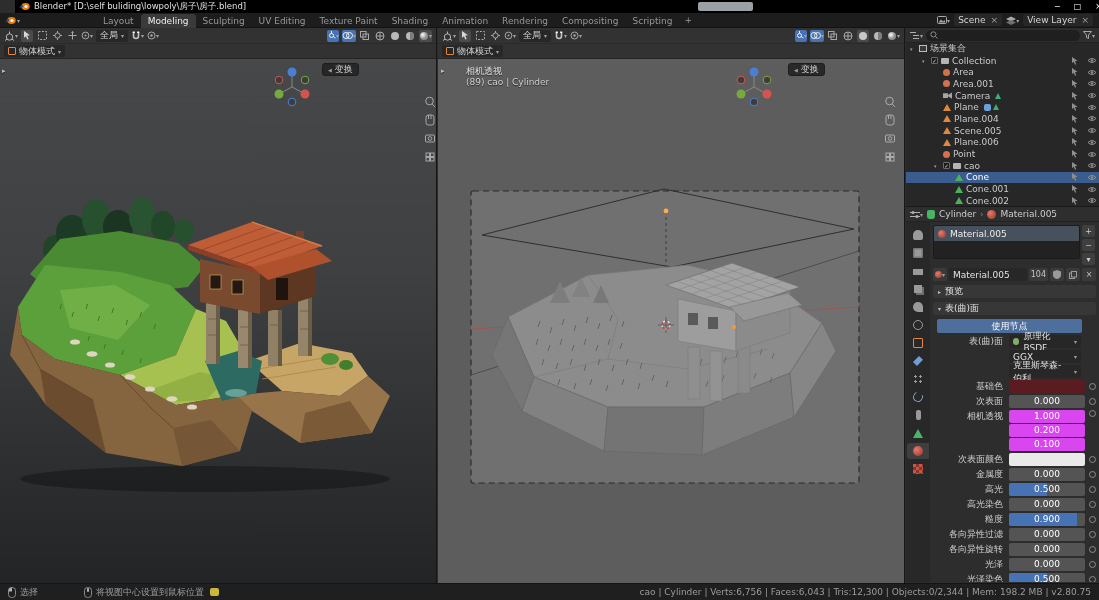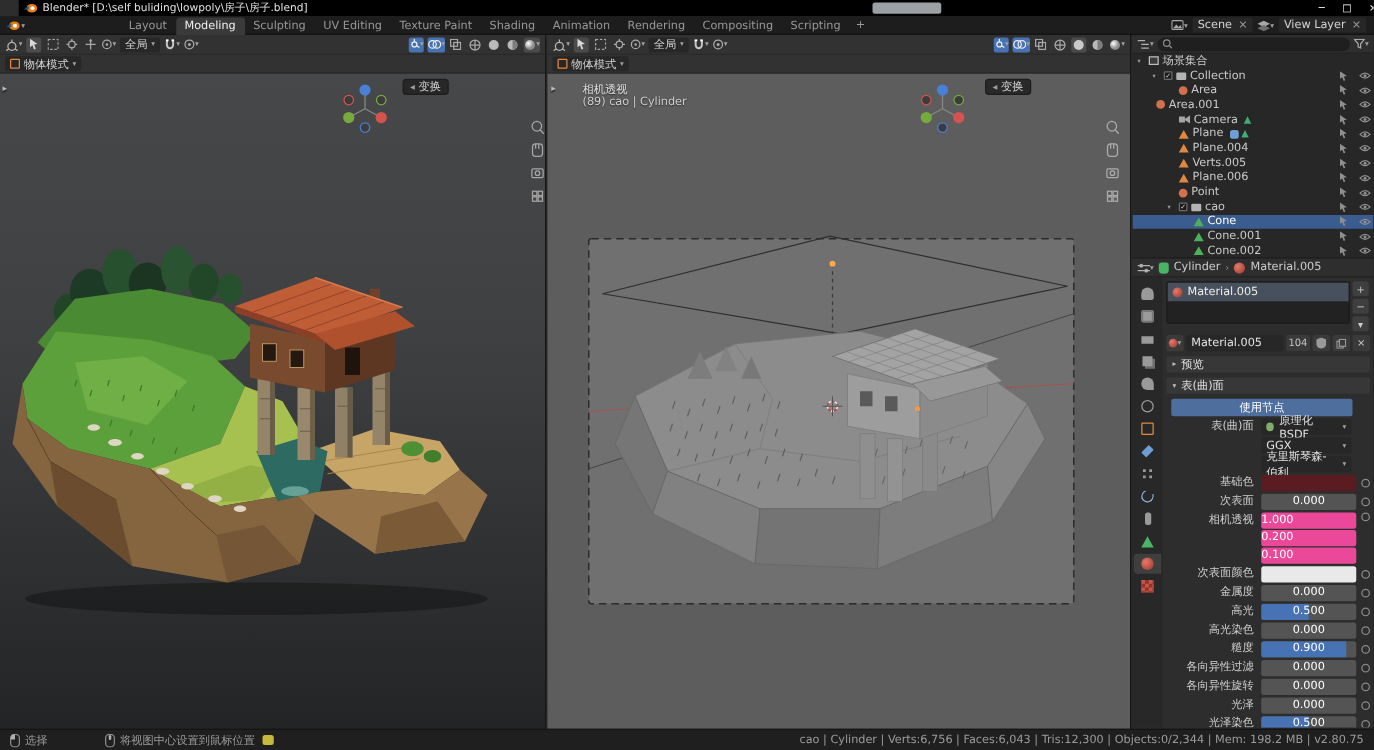--- a/index.html
+++ b/index.html
@@ -103,21 +103,21 @@
 .bfield{flex:1;height:13px;background:#272727;border-radius:2px;display:flex;align-items:center;gap:4px;padding:0 4px;color:#e2e2e2}
 .bbtn{height:13px;min-width:14px;background:#3a3a3a;border-radius:2px;display:flex;align-items:center;justify-content:center;color:#c4c4c4;font-size:8px;padding:0 2px}
 .panelhdr{height:13px;background:#373737;border-radius:2px;display:flex;align-items:center;gap:4px;padding:0 5px;margin-top:4px;color:#e0e0e0}
 .panelhdr .tri{font-size:6px;color:#bdbdbd}
 .usenodes{height:14px;margin:4px 14px 2px 4px;background:#4e6f9e;border-radius:2px;display:flex;align-items:center;justify-content:center;color:#fff}
 .prow{display:flex;align-items:center;margin:2px 0;min-height:13px}
 .prow.multirow{align-items:flex-start}
 .plabel{flex:0 0 76px;text-align:right;padding-right:6px;color:#cfcfcf;line-height:13px;white-space:nowrap;overflow:hidden}
 .pwidget{flex:1;height:13px;position:relative;border-radius:2px;overflow:hidden;background:#545454}
 .pwidget.pmulti{height:auto;background:none;overflow:visible;display:flex;flex-direction:column;gap:1px}
-.pnum{height:13px;background:#ec4899;border-radius:2px;color:#fff;line-height:13px}
+.pnum{height:13px;background:#d946ef;border-radius:2px;text-align:center;color:#fff;line-height:13px}
 .pfill{position:absolute;left:0;top:0;bottom:0;background:#4772b3}
 .pval{position:absolute;width:100%;text-align:center;color:#fff;line-height:13px}
 .pdrop{flex:1;height:13px;background:#272727;border-radius:2px;display:flex;align-items:center;gap:4px;padding:0 4px;color:#e0e0e0}
 .pdrop .caret{margin-left:auto}
 .pdot{width:7px;height:7px;border:1px solid #8a8a8a;border-radius:50%;margin-left:4px;flex:0 0 auto}
 .pspace{width:11px;margin-left:4px;flex:0 0 auto}
 .shadericon{width:7px;height:7px;border-radius:50%;background:#7fae6a}
 
 .statusbar{position:absolute;left:0;top:583px;width:100%;height:17px;background:#1f1f1f;border-top:1px solid #141414;display:flex;align-items:center;gap:6px;padding:0 8px;color:#9b9b9b}
 .sgroup{display:flex;align-items:center;gap:4px}
@@ -710,21 +710,21 @@
                   <path d="M1 0 L6.5 3.8 L4 4.2 L5.2 7.2 L4 7.8 L2.8 4.8 L1 6 Z" fill="#8f8f8f"></path>
                 </svg>
               </span>
               <span class="oeye">
                 <svg width="10" height="7" viewBox="0 0 10 7">
                   <path d="M1 3.5 Q5 -0.5 9 3.5 Q5 7.5 1 3.5 Z" fill="none" stroke="#8f8f8f"></path>
                   <circle cx="5" cy="3.5" r="1.2" fill="#8f8f8f"></circle>
                 </svg>
               </span>
             </div>
-            <div class="orow" style="padding-left: 10px;">
+            <div class="orow" style="padding-left: 28px;">
               <span class="ocaret" style="visibility: hidden;">▾</span>
 
               <span class="oicon oi-light"></span>
               <span class="olabel">Area.001</span>
               <span class="oextras"></span>
               <span class="ofill"></span>
               <span class="osel">
                 <svg width="8" height="8" viewBox="0 0 8 8">
                   <path d="M1 0 L6.5 3.8 L4 4.2 L5.2 7.2 L4 7.8 L2.8 4.8 L1 6 Z" fill="#8f8f8f"></path>
                 </svg>
@@ -795,21 +795,21 @@
                 <svg width="10" height="7" viewBox="0 0 10 7">
                   <path d="M1 3.5 Q5 -0.5 9 3.5 Q5 7.5 1 3.5 Z" fill="none" stroke="#8f8f8f"></path>
                   <circle cx="5" cy="3.5" r="1.2" fill="#8f8f8f"></circle>
                 </svg>
               </span>
             </div>
             <div class="orow" style="padding-left: 28px;">
               <span class="ocaret" style="visibility: hidden;">▾</span>
 
               <span class="oicon oi-mesh"></span>
-              <span class="olabel">Verts.005</span>
+              <span class="olabel">Scene.005</span>
               <span class="oextras"></span>
               <span class="ofill"></span>
               <span class="osel">
                 <svg width="8" height="8" viewBox="0 0 8 8">
                   <path d="M1 0 L6.5 3.8 L4 4.2 L5.2 7.2 L4 7.8 L2.8 4.8 L1 6 Z" fill="#8f8f8f"></path>
                 </svg>
               </span>
               <span class="oeye">
                 <svg width="10" height="7" viewBox="0 0 10 7">
                   <path d="M1 3.5 Q5 -0.5 9 3.5 Q5 7.5 1 3.5 Z" fill="none" stroke="#8f8f8f"></path>

